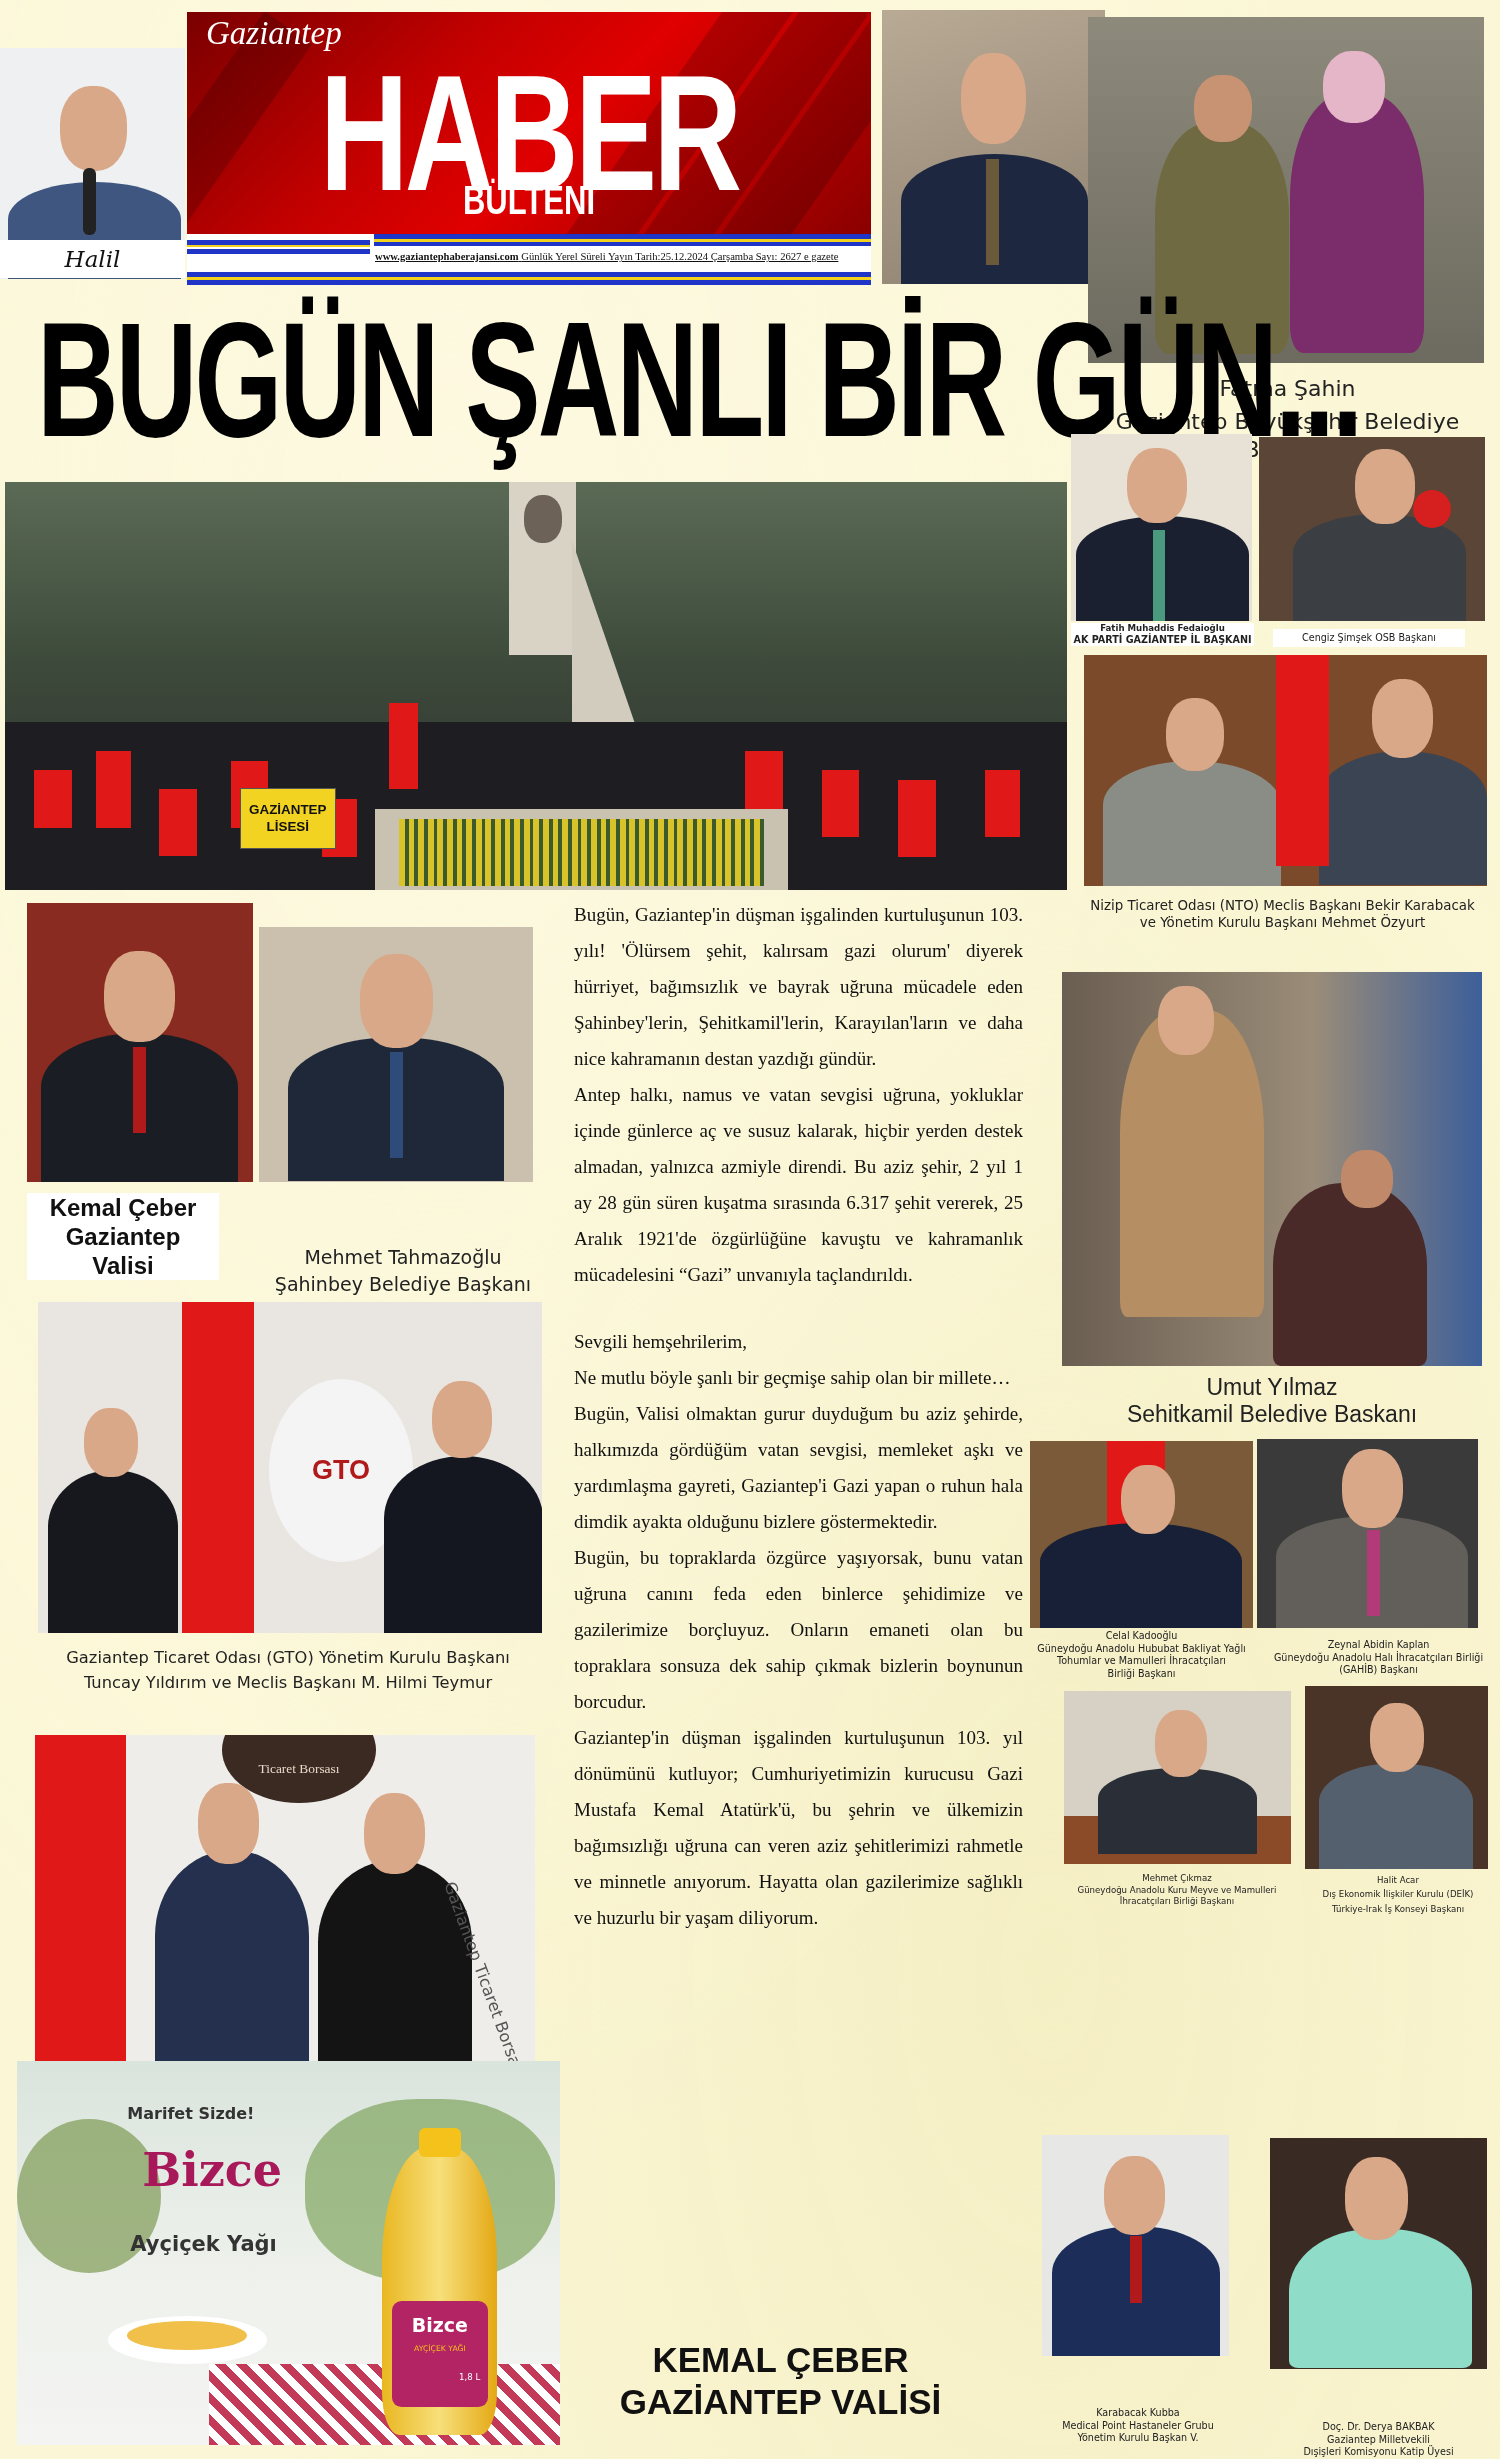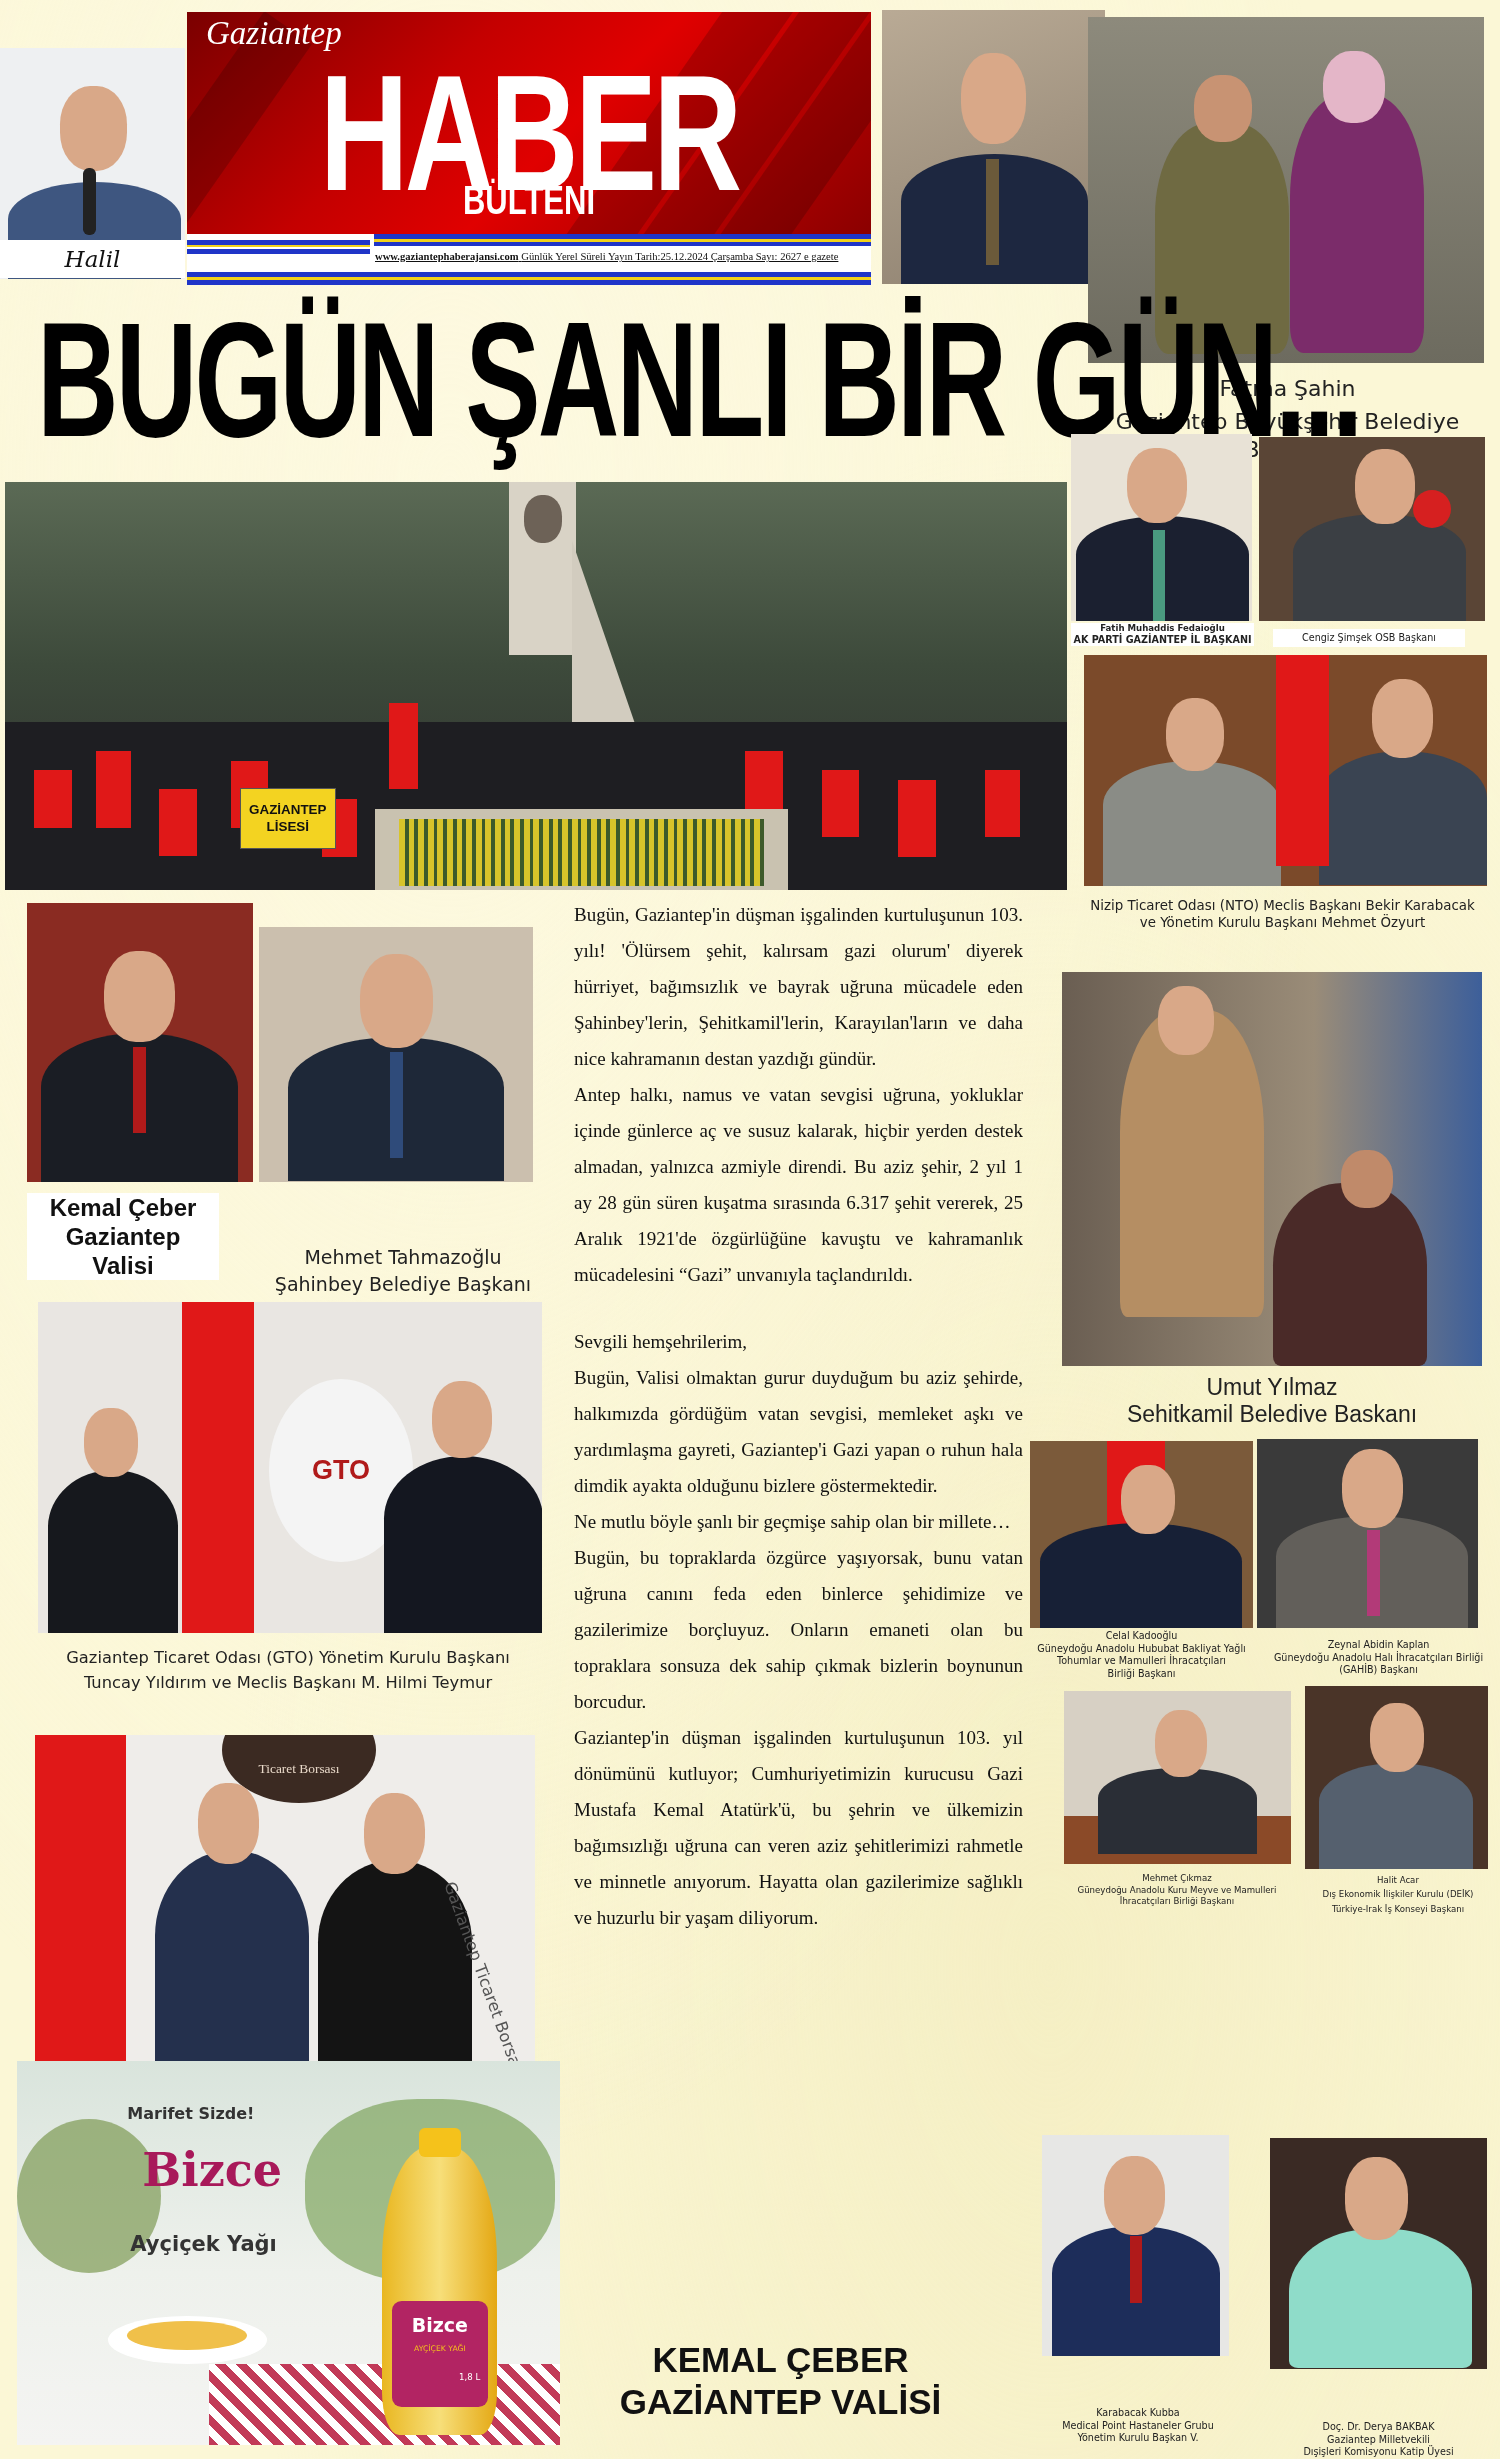--- a/index.html
+++ b/index.html
@@ -204,22 +204,22 @@
       <div style="font-size:7.7px;margin-top:7.7px;color:#f5c21b;">AYÇİÇEK YAĞI</div>
       <div style="font-size:8.6px;margin-top:19px;text-align:right;padding-right:7.7px;">1,8 L</div>
     </div>
   </div>
 </div>
 
 <div class="abs" id="article">
   <p>Bugün, Gaziantep'in düşman işgalinden kurtuluşunun 103. yılı! 'Ölürsem şehit, kalırsam gazi olurum' diyerek hürriyet, bağımsızlık ve bayrak uğruna mücadele eden Şahinbey'lerin, Şehitkamil'lerin, Karayılan'ların ve daha nice kahramanın destan yazdığı gündür.</p>
   <p>Antep halkı, namus ve vatan sevgisi uğruna, yokluklar içinde günlerce aç ve susuz kalarak, hiçbir yerden destek almadan, yalnızca azmiyle direndi. Bu aziz şehir, 2 yıl 1 ay 28 gün süren kuşatma sırasında 6.317 şehit vererek, 25 Aralık 1921'de özgürlüğüne kavuştu ve kahramanlık mücadelesini “Gazi” unvanıyla taçlandırıldı.</p>
   <p class="gap">Sevgili hemşehrilerim,</p>
+  <p>Ne mutlu böyle şanlı bir geçmişe sahip olan bir millete…</p>
   <p>Bugün, Valisi olmaktan gurur duyduğum bu aziz şehirde, halkımızda gördüğüm vatan sevgisi, memleket aşkı ve yardımlaşma gayreti, Gaziantep'i Gazi yapan o ruhun hala dimdik ayakta olduğunu bizlere göstermektedir.</p>
-  <p>Ne mutlu böyle şanlı bir geçmişe sahip olan bir millete…</p>
   <p>Bugün, bu topraklarda özgürce yaşıyorsak, bunu vatan uğruna canını feda eden binlerce şehidimize ve gazilerimize borçluyuz. Onların emaneti olan bu topraklara sonsuza dek sahip çıkmak bizlerin boynunun borcudur.</p>
   <p>Gaziantep'in düşman işgalinden kurtuluşunun 103. yıl dönümünü kutluyor; Cumhuriyetimizin kurucusu Gazi Mustafa Kemal Atatürk'ü, bu şehrin ve ülkemizin bağımsızlığı uğruna can veren aziz şehitlerimizi rahmetle ve minnetle anıyorum. Hayatta olan gazilerimize sağlıklı ve huzurlu bir yaşam diliyorum.</p>
 </div>
 <div class="abs" id="signature">
   <div>KEMAL ÇEBER</div>
   <div>GAZİANTEP VALİSİ</div>
 </div>
 
 <div class="photo" style="left:1062px;top:972px;width:420px;height:394px;background:linear-gradient(90deg,#6a5e52,#9a8c78 60%,#3d5f9a);">
   <div class="abs" style="left:58px;top:38px;width:144px;height:307px;background:#b58e63;border-radius:40% 40% 5% 5%;"></div>

